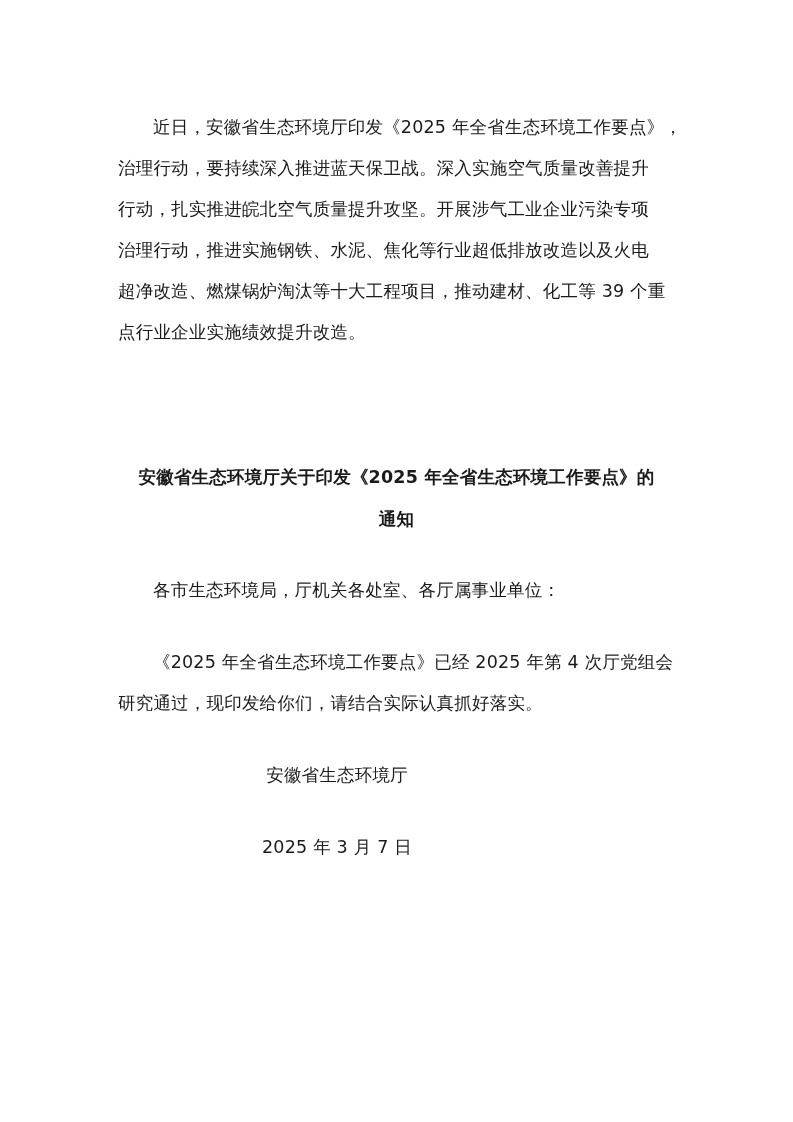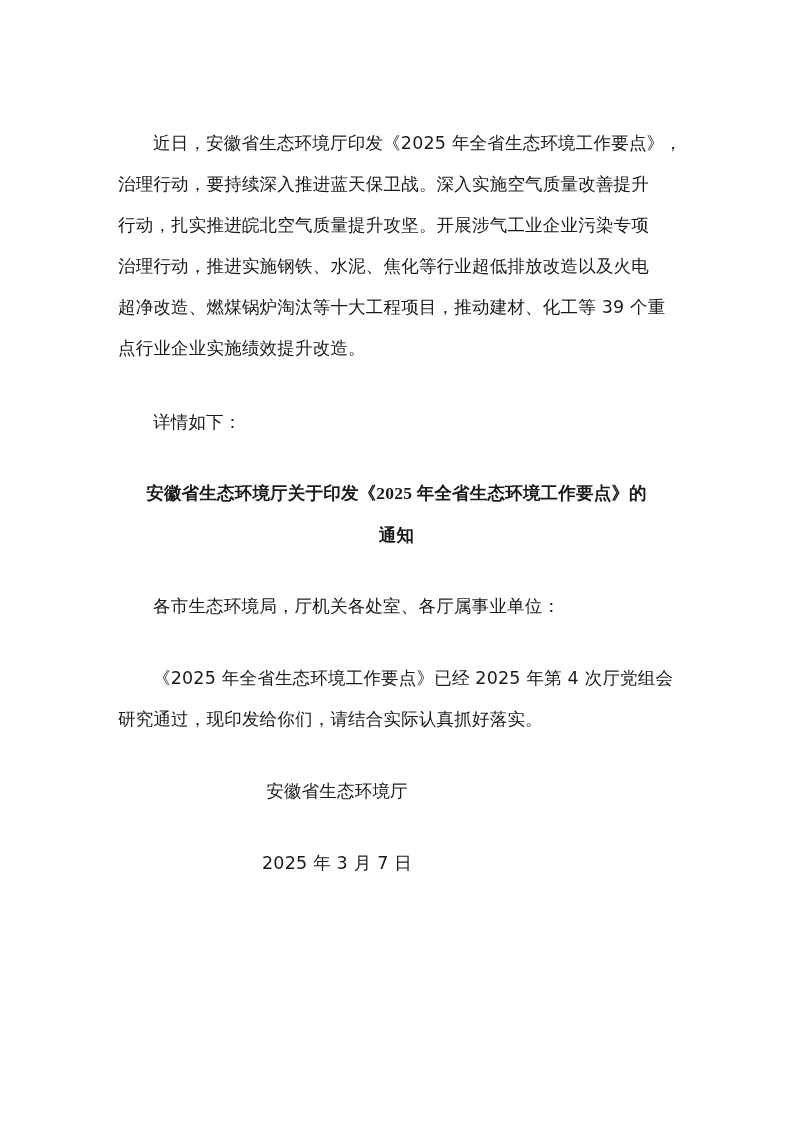--- a/index.html
+++ b/index.html
@@ -1,39 +1,38 @@
 <!DOCTYPE html>
 <html><head>
   <meta charset="utf-8">
   <style>
     html, body { margin: 0; padding: 0; background: #ffffff; }
     body { width: 793px; height: 1122px; position: relative; overflow: hidden;
            font-family: "DejaVu Sans", "Liberation Sans", sans-serif; color: #1a1a1a; }
     .page { position: absolute; left: 0; top: 0; width: 793px; height: 1122px; }
     .line { position: absolute; left: 118px; width: 560px; font-size: 17.5px;
-            line-height: 22px; white-space: nowrap; letter-spacing: 0.2px; margin-top: 16px; }
+            line-height: 22px; white-space: nowrap; letter-spacing: 0.2px; }
     .indent { left: 153px; }
     .center { left: 0; width: 793px; text-align: center; }
     .right { left: 0; width: 674px; text-align: center; }
-    .bold { font-weight: bold; font-family: Liberation Serif, serif; }
+    .bold { font-weight: bold; }
   </style>
 </head>
 <body>
 
 <div class="page">
   <div>
     <div class="line indent" style="top:116px">近日，安徽省生态环境厅印发《2025 年全省生态环境工作要点》，</div>
     <div class="line" style="top:157px">治理行动，要持续深入推进蓝天保卫战。深入实施空气质量改善提升</div>
     <div class="line" style="top:198px">行动，扎实推进皖北空气质量提升攻坚。开展涉气工业企业污染专项</div>
     <div class="line" style="top:239px">治理行动，推进实施钢铁、水泥、焦化等行业超低排放改造以及火电</div>
     <div class="line" style="top:280px">超净改造、燃煤锅炉淘汰等十大工程项目，推动建材、化工等 39 个重</div>
     <div class="line" style="top:321px">点行业企业实施绩效提升改造。</div>
   </div>
 
-  <div class="line indent" style="top:395px">详情如下：</div>
 
   <div>
     <div class="line center bold" style="top:466px">安徽省生态环境厅关于印发《2025 年全省生态环境工作要点》的</div>
     <div class="line center bold" style="top:508px">通知</div>
   </div>
 
   <div class="line indent" style="top:579px">各市生态环境局，厅机关各处室、各厅属事业单位：</div>
 
   <div>
     <div class="line indent" style="top:651px">《2025 年全省生态环境工作要点》已经 2025 年第 4 次厅党组会</div>

